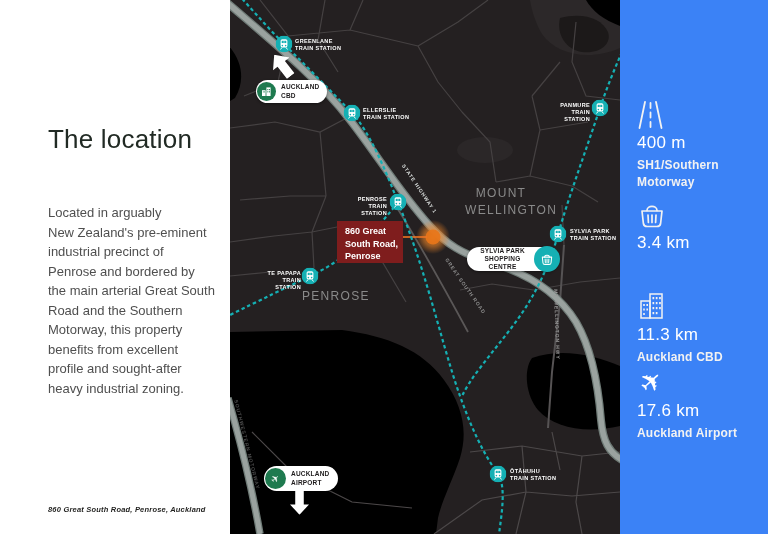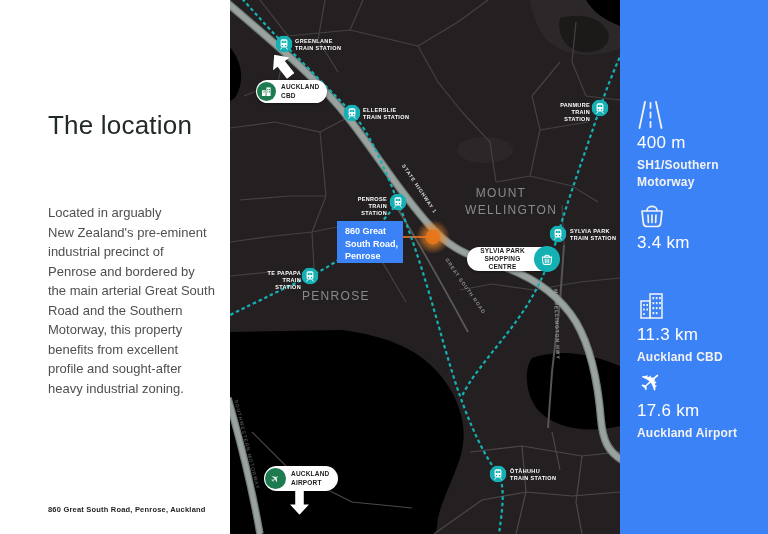--- a/index.html
+++ b/index.html
@@ -1,26 +1,26 @@
 <!DOCTYPE html>
 <html><head>
 <meta charset="utf-8">
 <style>
   html,body { margin:0; padding:0; background:#fff; }
   .stage { position:relative; width:768px; height:534px; overflow:hidden;
            font-family:"Liberation Sans", sans-serif; background:#fff; }
 
   
   .left { position:absolute; left:0; top:0; width:230px; height:534px; background:#ffffff; }
-  .title { position:absolute; left:48px; top:110px; margin:0; font-size:26px; font-weight:300;
+  .title { position:absolute; left:48px; top:124px; margin:0; font-size:26px; font-weight:300;
            color:#212A24; letter-spacing:.2px; }
   .body-text { position:absolute; left:48px; top:203px; width:176px; margin:0;
                font-size:13px; line-height:1.5; color:#4F4F4F; white-space:pre-line; }
   .footer-addr { position:absolute; left:48px; top:505px; font-size:7.5px; font-weight:700;
-                 color:#1F1F1D; letter-spacing:.2px; }
+                 color:#1F1F1D; letter-spacing:.2px;font-style:italic; }
 
   
   .map { position:absolute; left:230px; top:0; width:390px; height:534px; background:#242021; overflow:hidden; }
   .map svg.base { position:absolute; left:0; top:0; z-index:0; }
   .overlay { position:absolute; z-index:2; }
 
   .st-icon { width:17px; height:17px; transform:translate(-50%,-50%); }
   .st-label { font-size:5.5px; font-weight:700; color:#ffffff; letter-spacing:.35px;
               line-height:1.3; white-space:pre-line; }
   .ra { text-align:right; }
@@ -31,21 +31,21 @@
 
   .badge { background:#fff; border-radius:14px; display:flex; align-items:center;
            box-shadow:0 1px 3px rgba(0,0,0,.45); }
   .badge .txt { font-size:6.5px; font-weight:800; color:#1E1B1C; line-height:1.25;
                 letter-spacing:.2px; white-space:pre-line; }
   .circ { border-radius:50%; display:flex; align-items:center; justify-content:center; flex:0 0 auto; }
   .green { background:#1E7A4F; }
   .teal  { background:#15B0B4; }
   .plane-glyph-sm { color:#fff; font-size:10px; display:inline-block; transform:rotate(-40deg); }
 
-  .callout { position:absolute; left:107px; top:221px; width:66px; height:42px; background:#3b82f6;
+  .callout { position:absolute; left:107px; top:221px; width:66px; height:42px; background:#7f1d1d;
              color:#fff; font-size:9px; font-weight:700; line-height:1.4; padding:4px 4px 0 8px;
              box-sizing:border-box; white-space:pre-line; z-index:2; }
 
   
   .right { position:absolute; left:620px; top:0; width:148px; height:534px; background:#3b82f6; }
   .dist-item { position:absolute; left:17px; width:120px; }
   .d-icon { display:block; margin-bottom:2px; }
   .d-value { font-size:17px; color:#ffffff; letter-spacing:.3px; margin-top:3px; }
   .d-label { font-size:12px; font-weight:700; color:#F2F2F2; line-height:1.45; margin-top:4px;
              white-space:pre-line; letter-spacing:.2px; }

